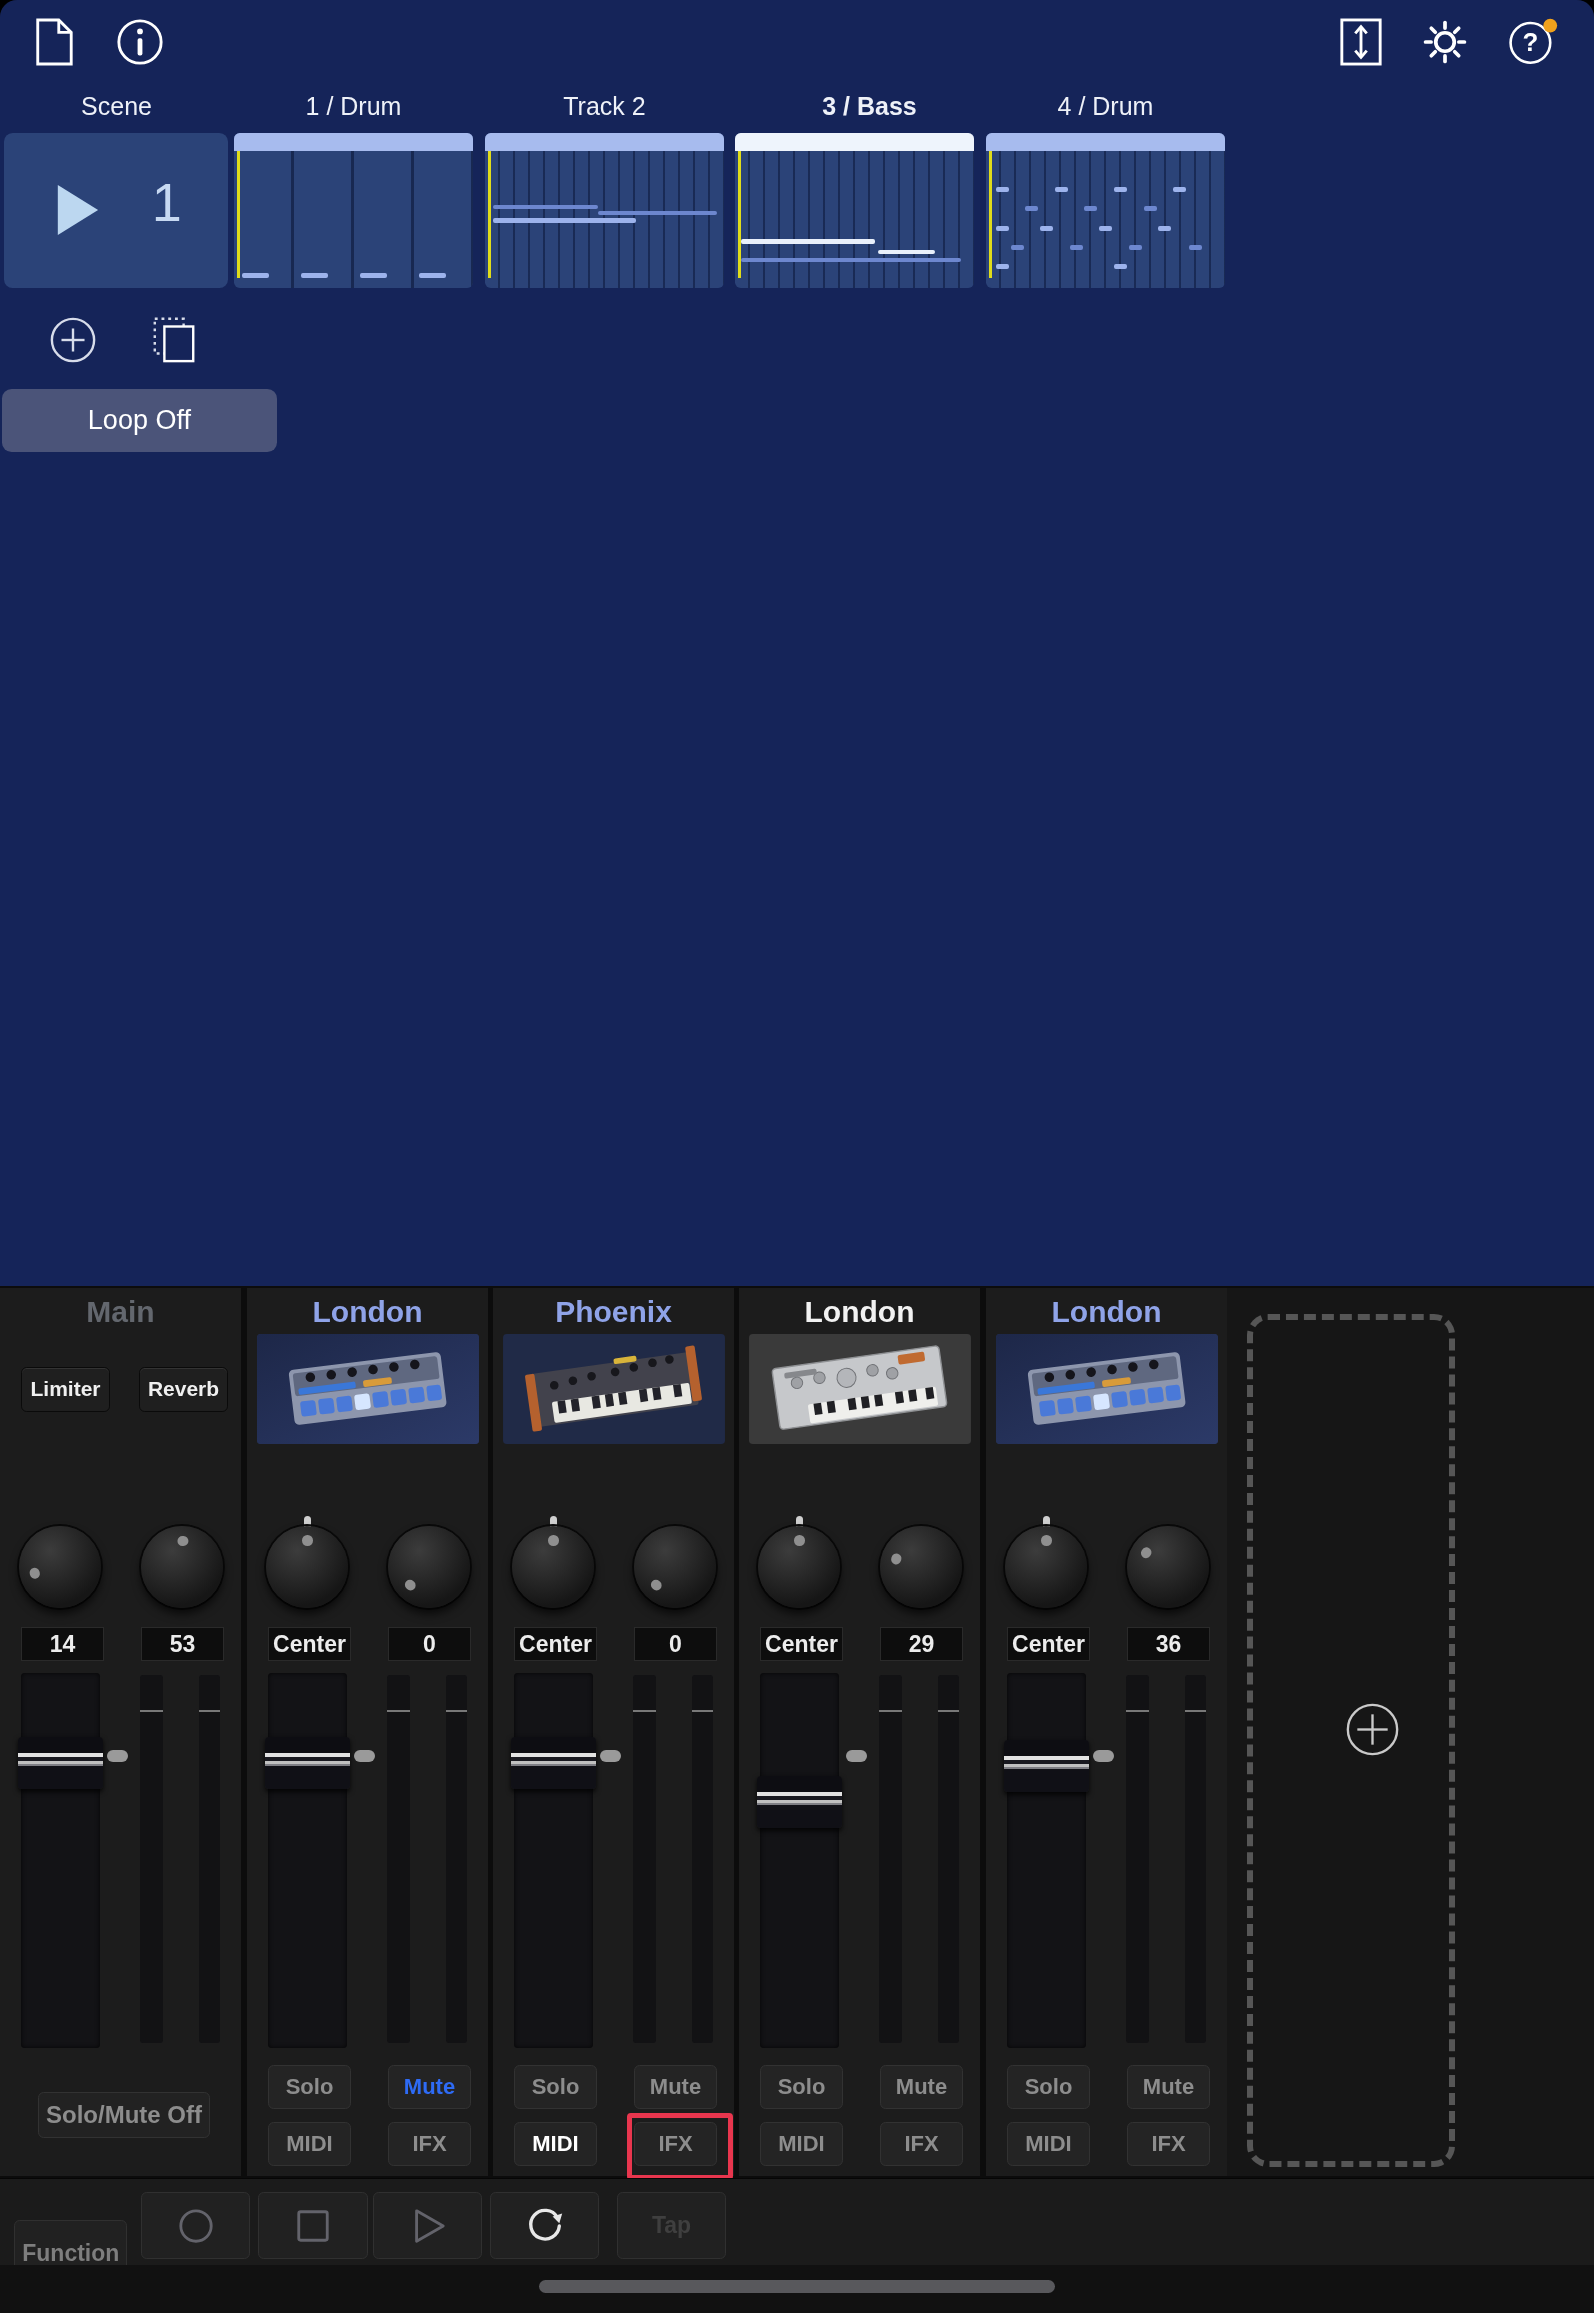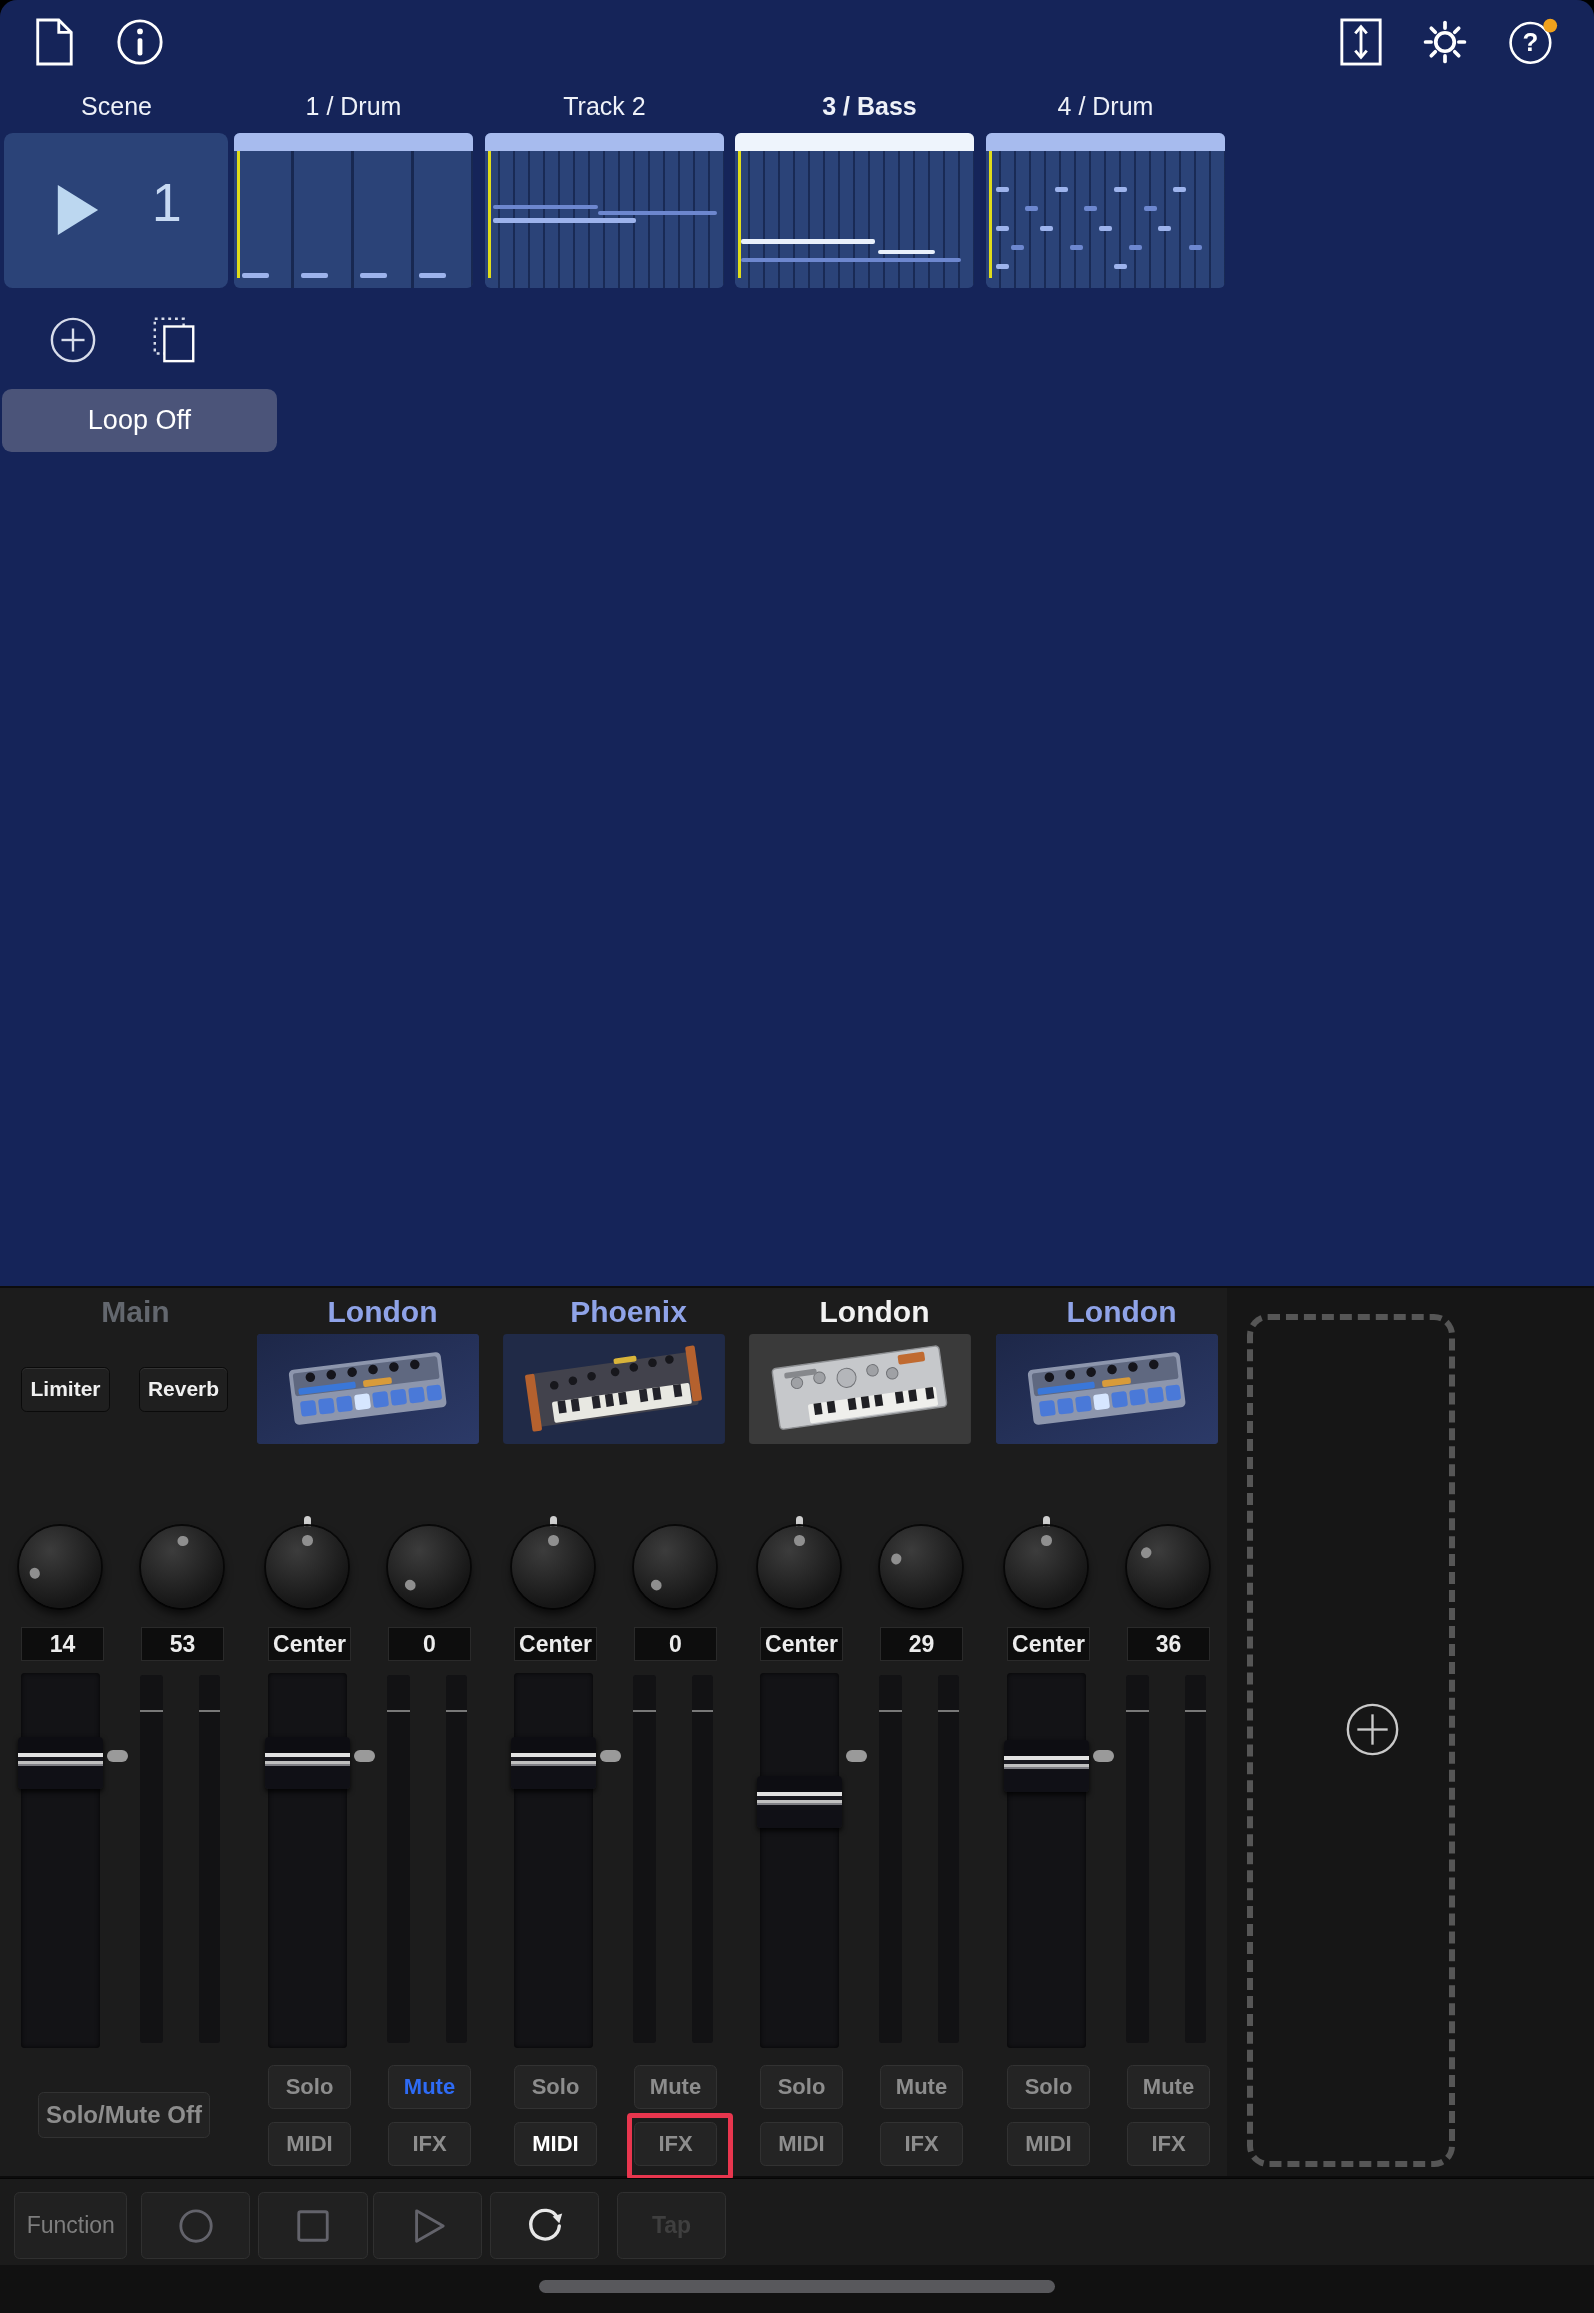--- a/index.html
+++ b/index.html
@@ -22,21 +22,21 @@
   .cols4{background:repeating-linear-gradient(90deg,transparent 0 57px,rgba(8,18,50,.55) 57px 60px);}
   .cols16{background:repeating-linear-gradient(90deg,transparent 0 13.4px,rgba(8,18,50,.5) 13.4px 15px);}
   .playhead{position:absolute;left:2.9px;top:0;width:2.9px;height:127px;background:#e0dc1a;}
   .note{position:absolute;background:#9db3ec;border-radius:1.9px;}
   .note.white{background:#e9f0fb;}
   .note.dim{background:#6d87cf;}
   
   #loop-off{left:1.9px;top:389px;width:275px;height:63px;background:#4b5479;border-radius:9.6px;color:#fff;font-size:27px;display:flex;align-items:center;justify-content:center;}
   
   #mixer{left:0;top:1286px;width:1594px;height:892px;background:#0c0c0c;}
-  .strip{position:absolute;top:1.9px;width:241px;height:888px;background:#1c1c1c;padding-left:30px;}
+  .strip{position:absolute;top:1.9px;width:241px;height:888px;background:#1c1c1c;}
   .ch-name{position:absolute;left:0;top:7.6px;width:100%;text-align:center;font-size:30px;font-weight:600;color:#8fa3e8;}
   .ch-name.gray{color:#63676e;}
   .ch-name.white{color:#f2f2f2;}
   .gadget{position:absolute;left:9.6px;top:46px;width:222px;height:110px;border-radius:3.8px;overflow:hidden;}
   .fx-btn{position:absolute;top:79px;width:87px;height:43px;background:#1f1f1f;border:1px solid #0a0a0a;box-shadow:0 1px 0 #333 inset;border-radius:5.7px;color:#f0f0f0;font-size:21px;font-weight:bold;display:flex;align-items:center;justify-content:center;}
   .knob{position:absolute;width:82px;height:82px;border-radius:50%;background:radial-gradient(circle at 38% 30%,#3c3c3c,#161616 72%);box-shadow:0 5.7px 9.6px rgba(0,0,0,.7),0 0 0 1.9px #0a0a0a;}
   .knob .arm{position:absolute;inset:0;}
   .knob .arm i{position:absolute;top:9.6px;left:50%;margin-left:-4.8px;width:10.5px;height:10.5px;border-radius:50%;background:#8f8f8f;}
   .knob-tick{position:absolute;width:6.7px;height:17px;border-radius:3.8px;background:#cfcfcf;}
   .val-box{position:absolute;top:339px;width:81px;height:32.5px;background:#0d0d0d;border:1px solid #2a2a2a;color:#ececec;font-size:23px;font-weight:bold;display:flex;align-items:center;justify-content:center;}
@@ -474,21 +474,21 @@
             </svg>
         </div>
       </div>
     </div>
   </div>
 
   <div id="ifx-highlight" class="abs"></div>
   <div id="tutorial-badge" class="abs">2</div>
 
   <div id="transport" class="abs">
-    <div class="tp-btn" style="left:14.3px;width:111px;color:#7e7e7e;font-size:23px;font-weight:normal;">Function</div>
+    <div class="tp-btn" style="left:14.3px;width:111px;color:#7e7e7e;font-size:23px;font-weight:bold;margin-top:28px;">Function</div>
     <div class="tp-btn" style="left:141px;width:107px;">
       <svg width="38" height="38" viewBox="0 0 40 40">
           <circle cx="20" cy="20" r="16" fill="none" stroke="#63636b" stroke-width="3"></circle>
         </svg>
     </div>
     <div class="tp-btn" style="left:258px;width:108px;">
       <svg width="38" height="38" viewBox="0 0 40 40">
           <rect x="5" y="5" width="30" height="30" rx="2" fill="none" stroke="#63636b" stroke-width="3"></rect>
         </svg>
     </div>

